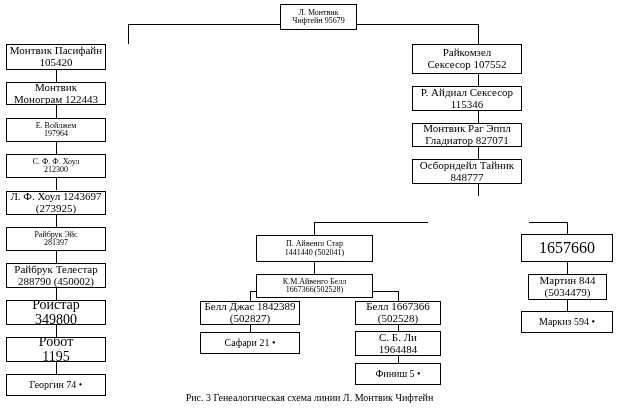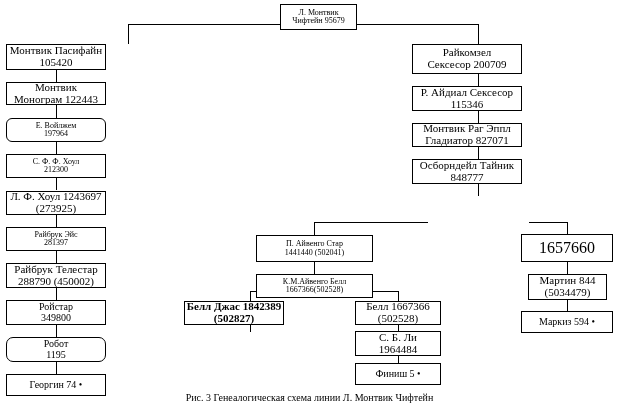--- a/index.html
+++ b/index.html
@@ -36,21 +36,21 @@
     overflow: hidden;
   }
   .node .l1, .node .l2 {
     display: block;
     white-space: nowrap;
   }
 
   
   .t-xs .l1, .t-xs .l2 { font-size: 11px; }
   .t-sm .l1, .t-sm .l2 { font-size: 8px; }
-  .t-md .l1, .t-md .l2 { font-size: 10px; font-family: Liberation Serif, serif; }
+  .t-md .l1, .t-md .l2 { font-size: 14px; font-family: Liberation Serif, serif; }
   .t-lg .l1, .t-lg .l2 { font-size: 10px; }
   .t-xl .l1, .t-xl .l2 { font-size: 16px; }
 
   
   .conn {
     position: absolute;
     background: #000000;
   }
   .conn.h { height: 1px; }
   .conn.v { width: 1px; }
@@ -119,21 +119,21 @@
   <div class="node t-xs" style="left:6px; top:44px; width:100px; height:26px;">
     <span class="l1">Монтвик Пасифайн</span>
     <span class="l2">105420</span>
   </div>
 
   <div class="node t-xs" style="left:6px; top:82px; width:100px; height:23px;">
     <span class="l1">Монтвик</span>
     <span class="l2">Монограм 122443</span>
   </div>
 
-  <div class="node t-sm" style="left:6px; top:118px; width:100px; height:24px;border-radius:6px;">
+  <div class="node t-sm" style="left:6px; top:118px; width:100px; height:24px;">
     <span class="l1">Е. Войлжем</span>
     <span class="l2">197964</span>
   </div>
 
   <div class="node t-sm" style="left:6px; top:154px; width:100px; height:24px;">
     <span class="l1">С. Ф. Ф. Хоул</span>
     <span class="l2">212300</span>
   </div>
 
   <div class="node t-xs" style="left:6px; top:191px; width:100px; height:24px;">
@@ -149,32 +149,32 @@
   <div class="node t-xs" style="left:6px; top:263px; width:100px; height:25px;">
     <span class="l1">Райбрук Телестар</span>
     <span class="l2">288790 (450002)</span>
   </div>
 
   <div class="node t-md" style="left:6px; top:300px; width:100px; height:25px;">
     <span class="l1">Ройстар</span>
     <span class="l2">349800</span>
   </div>
 
-  <div class="node t-md" style="left:6px; top:337px; width:100px; height:25px;border-radius:7px;">
+  <div class="node t-md" style="left:6px; top:337px; width:100px; height:25px;">
     <span class="l1">Робот</span>
     <span class="l2">1195</span>
   </div>
 
   <div class="node t-lg" style="left:6px; top:374px; width:100px; height:22px;">
     <span class="l1">Георгин 74 •</span>
   </div>
 
   <div class="node t-xs" style="left:412px; top:44px; width:110px; height:30px;">
     <span class="l1">Райкомзел</span>
-    <span class="l2">Сексесор 200709</span>
+    <span class="l2">Сексесор 107552</span>
   </div>
 
   <div class="node t-xs" style="left:412px; top:86px; width:110px; height:25px;">
     <span class="l1">Р. Айдиал Сексесор</span>
     <span class="l2">115346</span>
   </div>
 
   <div class="node t-xs" style="left:412px; top:123px; width:110px; height:24px;">
     <span class="l1">Монтвик Раг Эппл</span>
     <span class="l2">Гладиатор 827071</span>
@@ -189,25 +189,28 @@
   <div class="node t-sm" style="left:256px; top:235px; width:117px; height:27px;">
     <span class="l1">П. Айвенго Стар</span>
     <span class="l2">1441440 (502041)</span>
   </div>
 
   <div class="node t-sm" style="left:256px; top:274px; width:117px; height:24px;">
     <span class="l1">К.М.Айвенго Белл</span>
     <span class="l2">1667366(502528)</span>
   </div>
 
-  <div class="node t-xs" style="left:184px; top:301px; width:100px; height:24px;font-weight:bold;">
+  <div class="node t-xs" style="left:200px; top:301px; width:100px; height:24px;">
     <span class="l1">Белл Джас 1842389</span>
     <span class="l2">(502827)</span>
   </div>
 
+  <div class="node t-lg" style="left:200px; top:332px; width:100px; height:22px;">
+    <span class="l1">Сафари 21 •</span>
+  </div>
 
   <div class="node t-xs" style="left:355px; top:301px; width:86px; height:24px;">
     <span class="l1">Белл 1667366</span>
     <span class="l2">(502528)</span>
   </div>
 
   <div class="node t-xs" style="left:355px; top:331px; width:86px; height:25px;">
     <span class="l1">С. Б. Ли</span>
     <span class="l2">1964484</span>
   </div>

